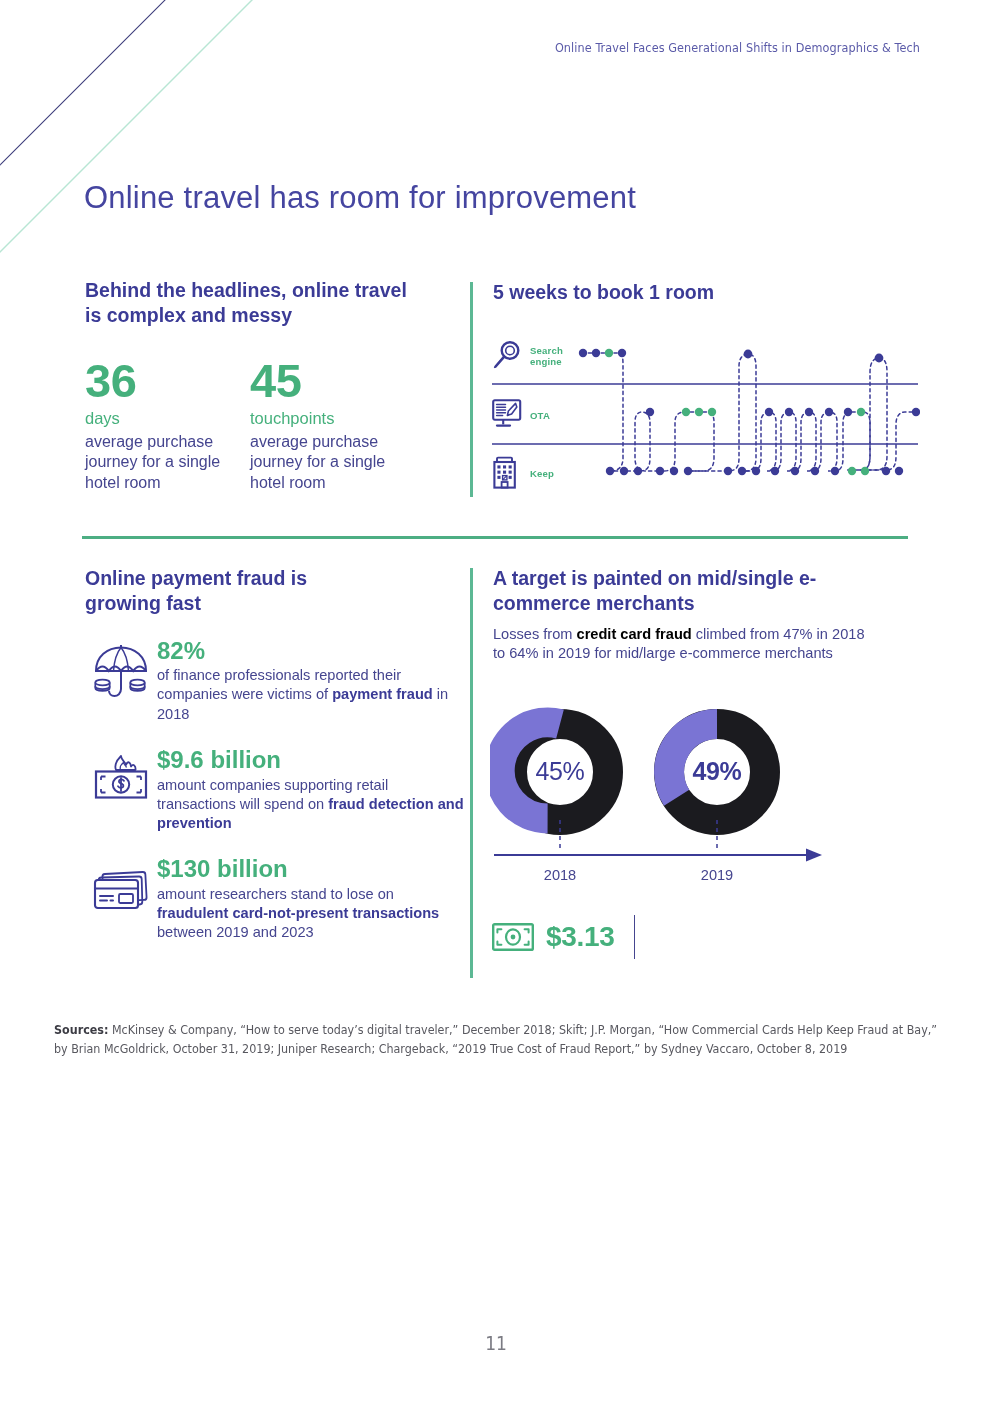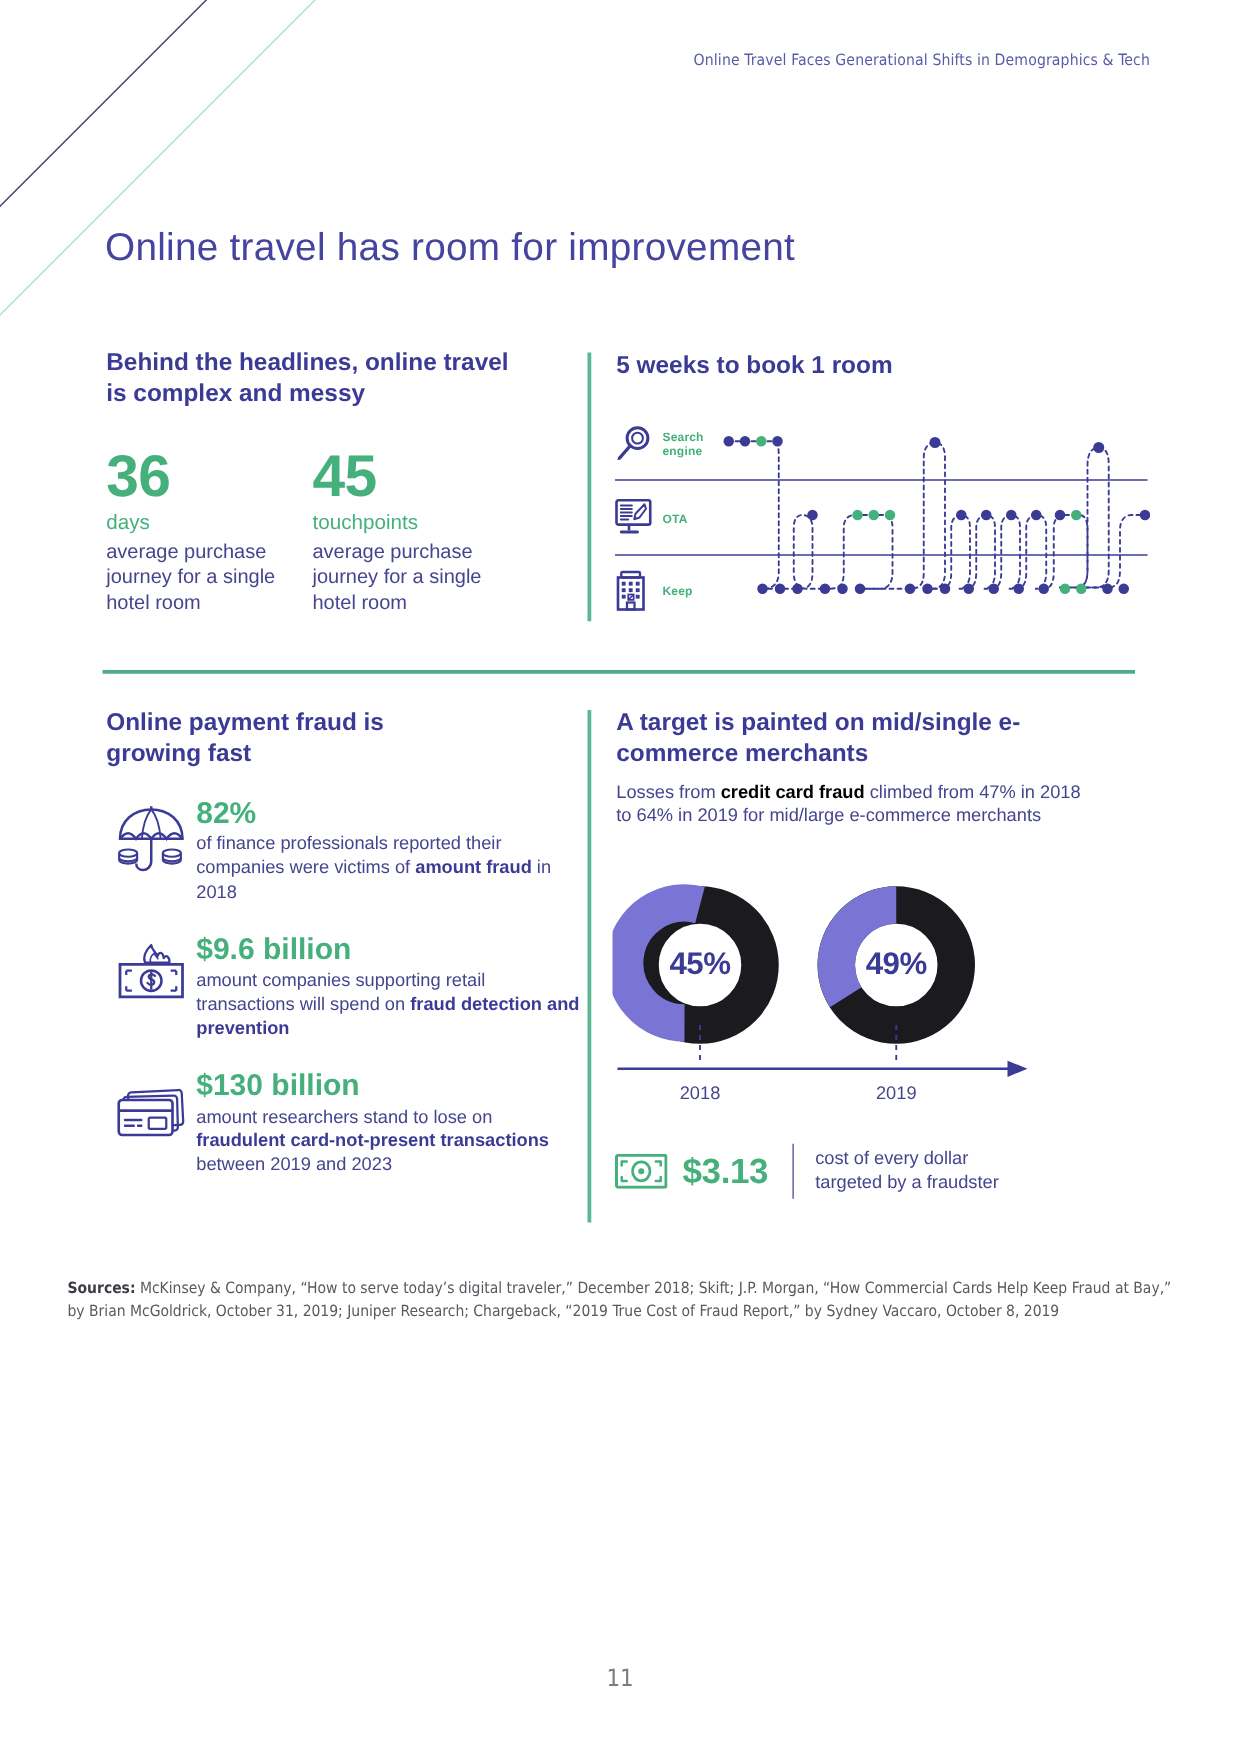--- a/index.html
+++ b/index.html
@@ -272,21 +272,21 @@
             <path d="M3.3 40.5 V46 C3.3 47.6 6.5 48.9 10.5 48.9 C14.5 48.9 17.7 47.6 17.7 46 V40.5"></path>
             <path d="M3.3 44.2 C3.3 45.8 6.5 47.1 10.5 47.1 C14.5 47.1 17.7 45.8 17.7 44.2"></path>
             <ellipse cx="45.5" cy="40.5" rx="7.2" ry="2.9"></ellipse>
             <path d="M38.3 40.5 V46 C38.3 47.6 41.5 48.9 45.5 48.9 C49.5 48.9 52.7 47.6 52.7 46 V40.5"></path>
             <path d="M38.3 44.2 C38.3 45.8 41.5 47.1 45.5 47.1 C49.5 47.1 52.7 45.8 52.7 44.2"></path>
           </g>
         </svg>
       </div>
       <div class="fraud-tx">
         <div class="val">82%</div>
-        <div class="cap"><span>of finance professionals reported their companies were victims of </span><b>amount fraud</b><span> in 2018</span></div>
+        <div class="cap"><span>of finance professionals reported their companies were victims of </span><b>payment fraud</b><span> in 2018</span></div>
       </div>
     </div>
 
     <div class="fraud-item" style="margin-top:23px;">
       <div class="fraud-ic">
         <svg width="58" height="58" viewBox="0 0 58 58">
           <path d="M24 19 C22 14 25 9 29 5 C29.5 9.5 33 10.5 34 14 C35.5 9.5 38.5 11 39 15.5 C41 12 44 15 43.5 19 Z" fill="none" stroke="#3b3b96" stroke-width="1.8" stroke-linejoin="round"></path>
           <path d="M28.5 19 C27.5 16 29 13.5 31.5 11.5 C31.8 14 34 14.5 34.5 16.5" fill="none" stroke="#3b3b96" stroke-width="1.3"></path>
           <rect x="4" y="20.5" width="50" height="26" fill="none" stroke="#3b3b96" stroke-width="2.2"></rect>
           <circle cx="29" cy="33.5" r="8.2" fill="none" stroke="#3b3b96" stroke-width="2"></circle>
@@ -350,42 +350,41 @@
 
       <g stroke="#3b3b96" stroke-width="1.5" stroke-dasharray="4 4">
         <line x1="70" y1="120" x2="70" y2="152"></line>
         <line x1="227" y1="120" x2="227" y2="152"></line>
       </g>
 
       <line x1="4" y1="155" x2="318" y2="155" stroke="#3b3b96" stroke-width="2"></line>
       <path d="M316 148.5 L332 155 L316 161.5 Z" fill="#3b3b96"></path>
     </svg>
 
-    <div style="position:absolute;left:30px;top:57px;width:80px;text-align:center;font-size:25px;font-weight:bold;color:#3b3b96;letter-spacing:-.4px;">45%</div>
+    <div style="position:absolute;left:30px;top:57px;width:80px;text-align:center;font-size:25px;font-weight:normal;color:#3b3b96;letter-spacing:-.4px;">45%</div>
     <div style="position:absolute;left:187px;top:57px;width:80px;text-align:center;font-size:25px;font-weight:bold;color:#3b3b96;letter-spacing:-.4px;">49%</div>
 
     <div class="donut-label" style="left:30px;top:167px;">2018</div>
     <div class="donut-label" style="left:187px;top:167px;">2019</div>
   </div>
 
   <div id="dollar-line">
     <svg width="42" height="28" viewBox="0 0 42 28">
       <rect x="1.2" y="1.2" width="39.6" height="25.6" rx="1.4" fill="none" stroke="#45b07c" stroke-width="2.4"></rect>
       <ellipse cx="21" cy="14" rx="7" ry="7.6" fill="none" stroke="#45b07c" stroke-width="2.2"></ellipse>
       <circle cx="21" cy="14" r="2.4" fill="#45b07c"></circle>
       <g stroke="#45b07c" stroke-width="2" fill="none" stroke-linecap="round">
         <path d="M5.4 6.2 H9.4 M5.4 6.2 V9.4"></path>
         <path d="M36.6 6.2 H32.6 M36.6 6.2 V9.4"></path>
         <path d="M5.4 21.8 H9.4 M5.4 21.8 V18.6"></path>
         <path d="M36.6 21.8 H32.6 M36.6 21.8 V18.6"></path>
       </g>
     </svg>
     <div class="amt">$3.13</div>
     <div class="vbar"></div>
-    <div class="note" style="width:180px;">cost of every dollar targeted by a fraudster</div>
   </div>
 
   <div id="sources">
     <b>Sources:</b><span> McKinsey &amp; Company, “How to serve today’s digital traveler,” December 2018; Skift; J.P. Morgan, “How Commercial Cards Help Keep Fraud at Bay,” by Brian McGoldrick, October 31, 2019; Juniper Research; Chargeback, “2019 True Cost of Fraud Report,” by Sydney Vaccaro, October 8, 2019</span>
   </div>
 
   <div id="pageno">11</div>
 
 </div>
 

